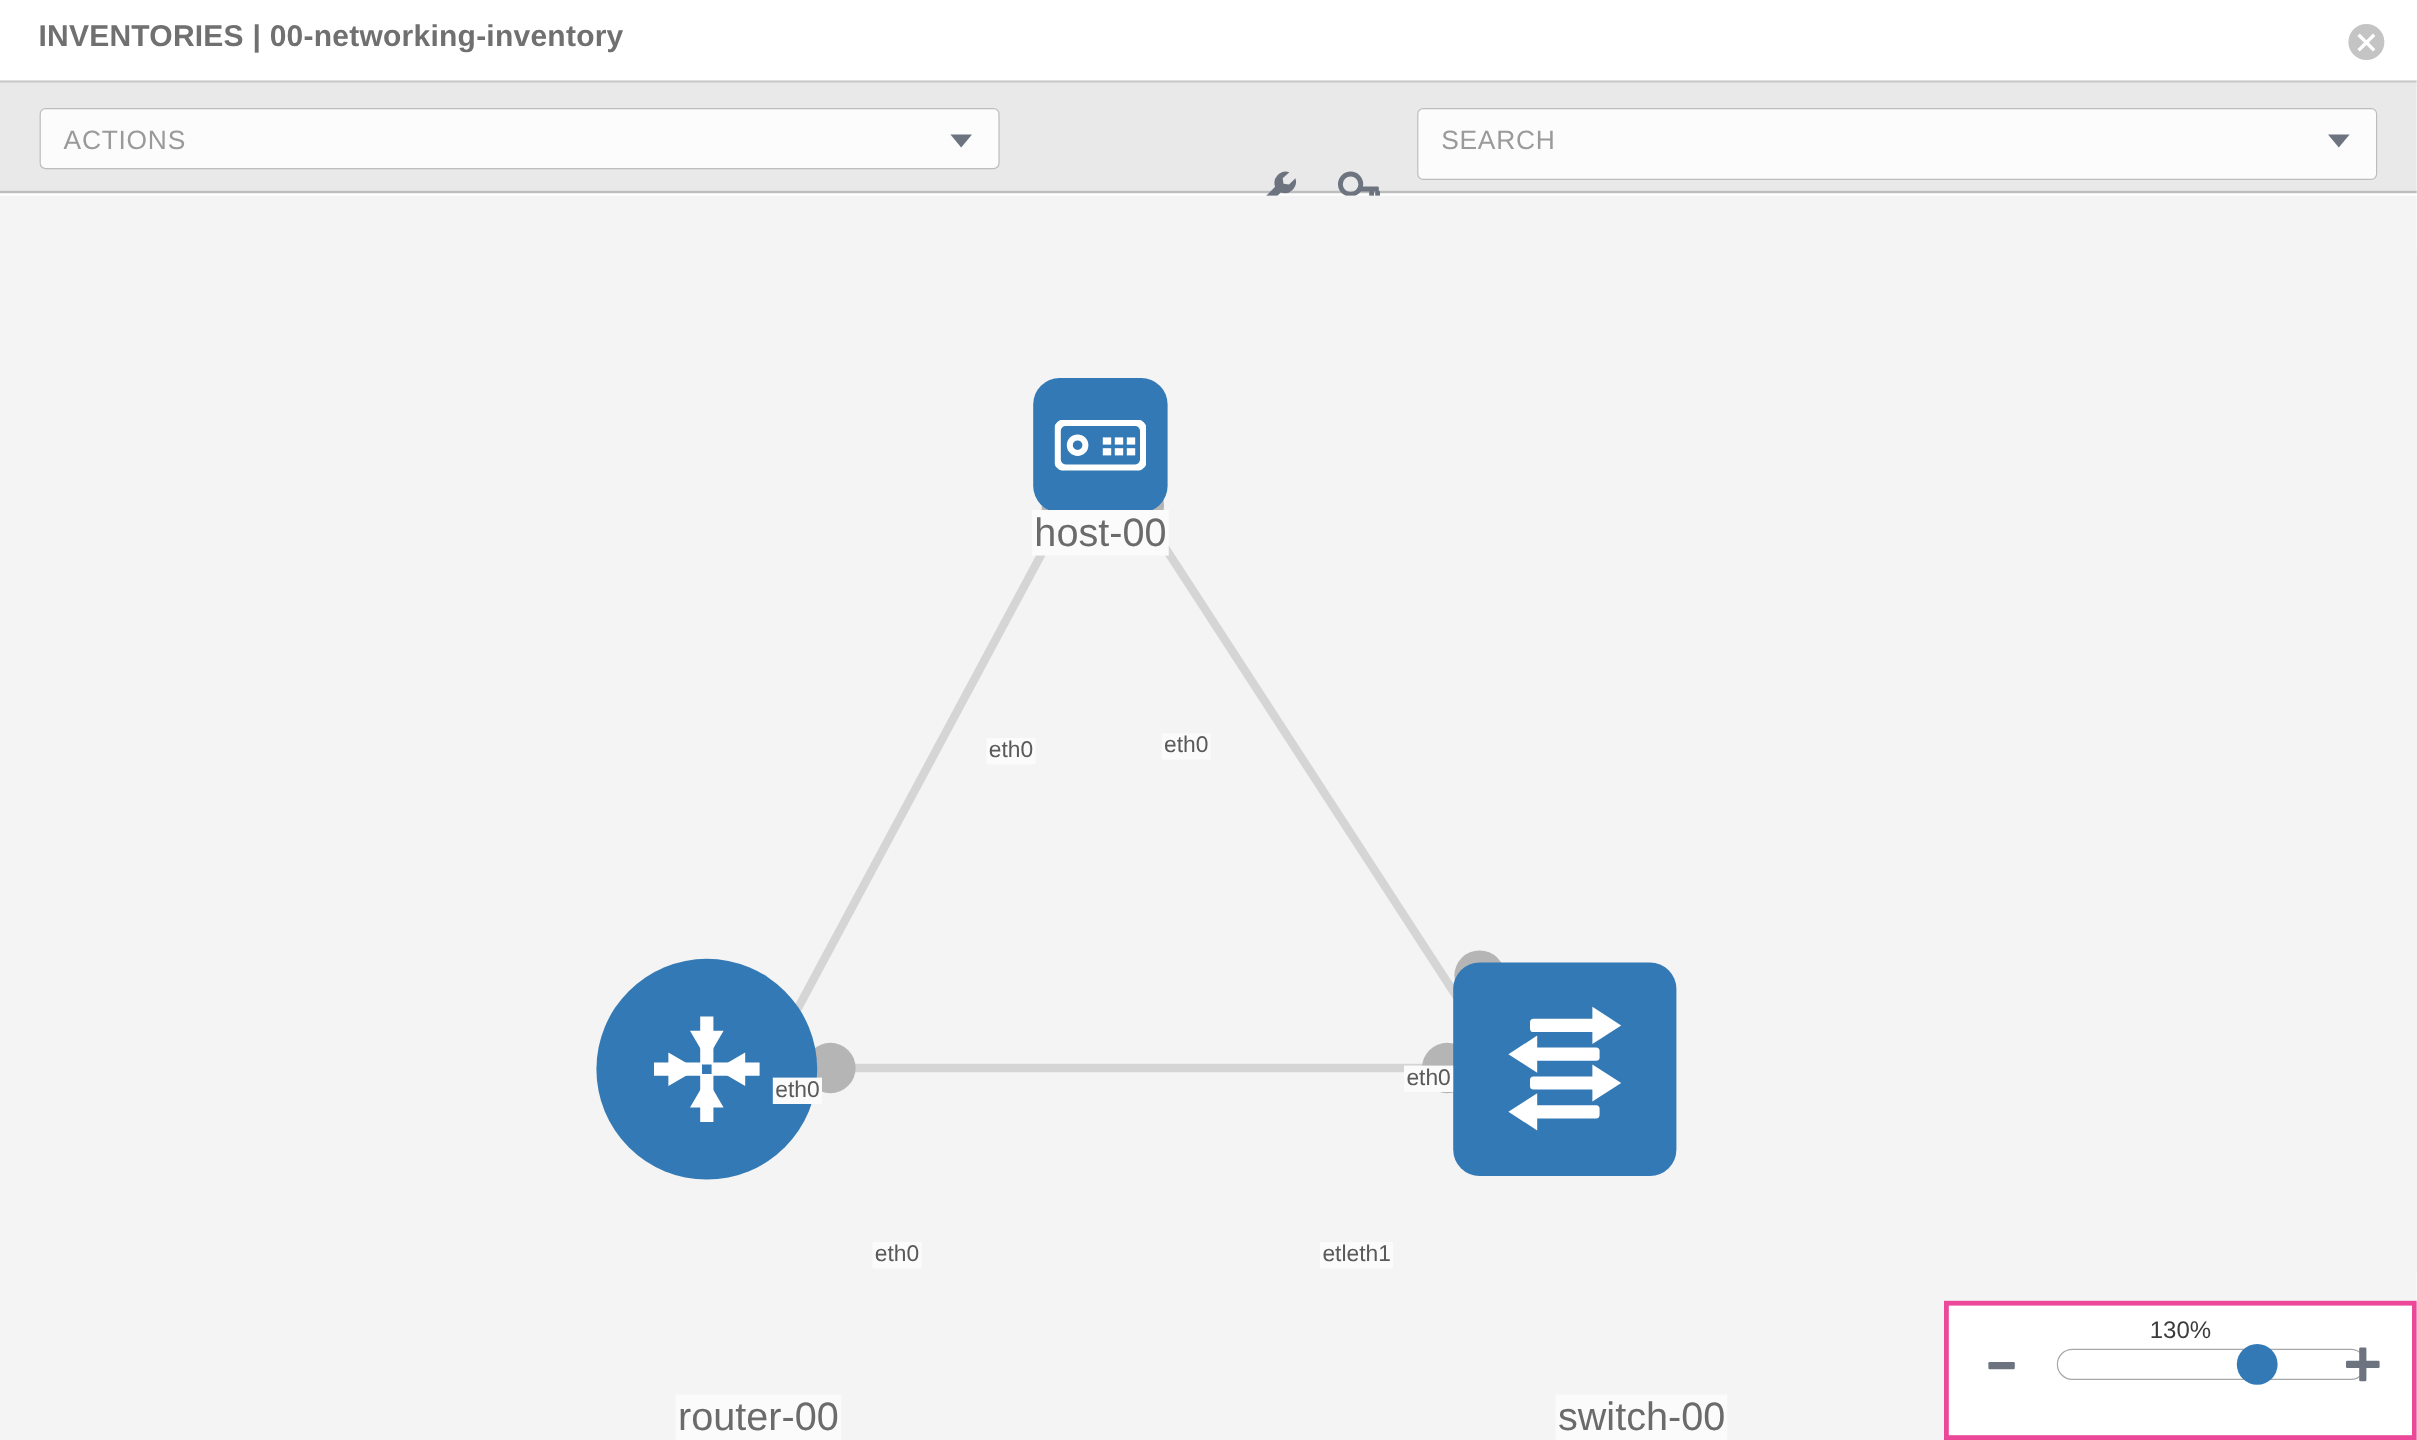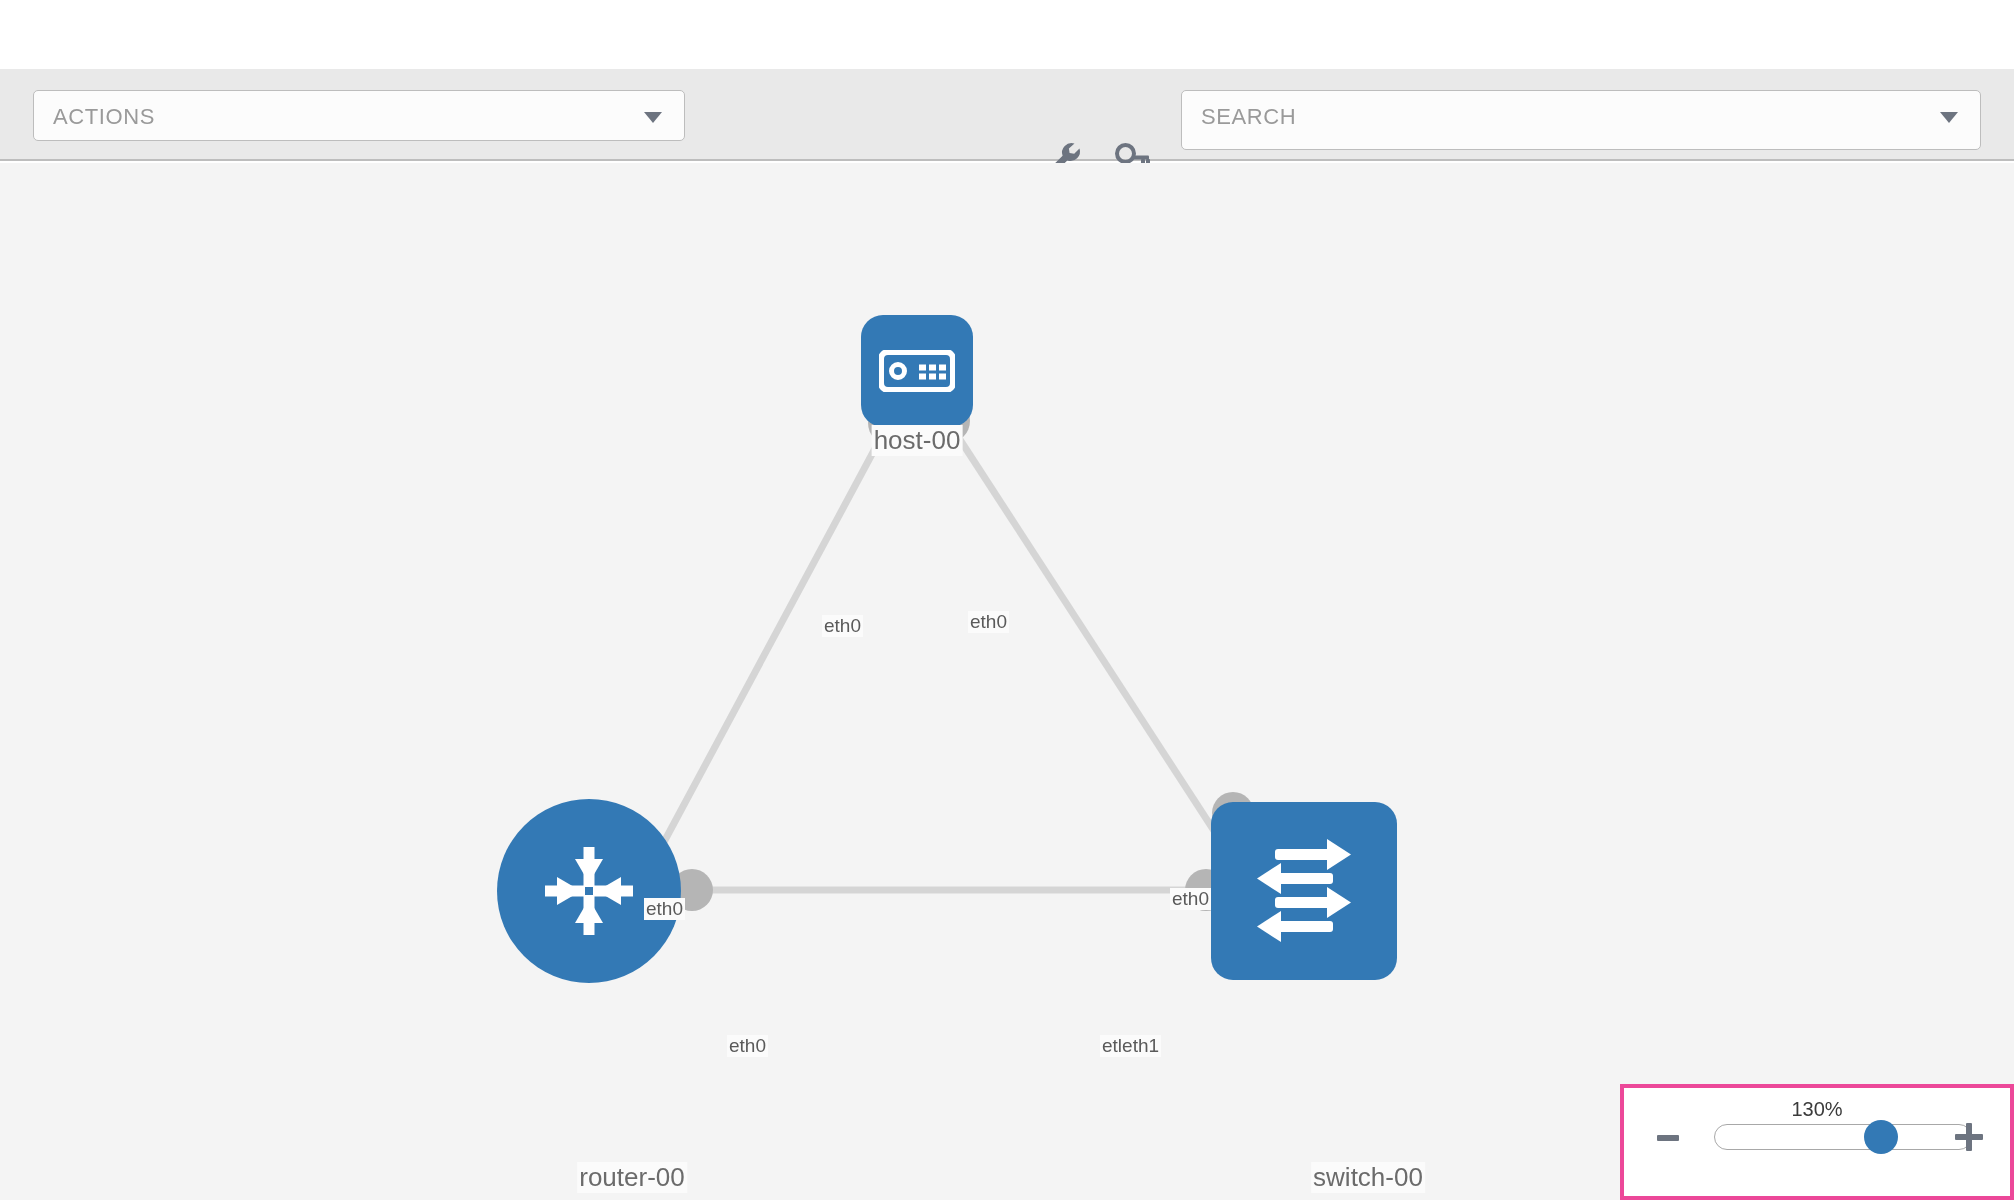--- a/index.html
+++ b/index.html
@@ -36,21 +36,21 @@
 
   
   .toolbar {
     position: absolute; top: 69px; left: 0;
     width: 2014px; height: 92px;
     background: #e9e9e9;
     border-bottom: 2px solid #bdbdbd;
   }
   .actions-select {
     position: absolute; left: 33px; top: 21px;
-    width: 652px; height: 51px;
+    width: 800px; height: 51px;
     background: #fcfcfc;
     border: 1px solid #bdbdbd;
     border-radius: 5px;
   }
   .actions-label {
     position: absolute; left: 19px; top: 13px;
     font-size: 22px; color: #9a9a9a;
     letter-spacing: 0.6px;
   }
   .caret {
@@ -95,21 +95,21 @@
   .node {
     position: absolute;
     display: flex; align-items: center; justify-content: center;
     cursor: pointer;
   }
   .node.square { border-radius: 22px; background: #3379b5; }
   .node.circle { border-radius: 50%; background: #3379b5; }
 
   .node-label {
     position: absolute;
-    font-size: 26px;
+    font-size: 33px;
     color: #6b6b6b;
     background: #fbfbfb;
     white-space: nowrap;
     padding: 0 2px;
     transform: translateX(-50%);
     pointer-events: none;
   }
   .iface-label {
     position: absolute;
     font-size: 19px;
@@ -162,20 +162,28 @@
     border-radius: 50%;
     background: #3379b5;
     cursor: grab;
   }
 </style>
 </head>
 <body>
 
 <div id="app">
 
+  <div class="header">
+    <div class="header-title">INVENTORIES | 00-networking-inventory</div>
+    <div class="close-btn">
+      <svg width="30" height="30" viewBox="0 0 30 30">
+        <path d="M9.5 8 L15 13.5 L20.5 8 L22.5 10 L17 15.5 L22.5 21 L20.5 23 L15 17.5 L9.5 23 L7.5 21 L13 15.5 L7.5 10 Z" fill="#ffffff"></path>
+      </svg>
+    </div>
+  </div>
 
   <div class="toolbar">
 
     <div class="actions-select">
       <span class="actions-label">ACTIONS</span>
       <span class="caret"></span>
     </div>
 
     <div class="tool-icon wrench">
       <svg width="40" height="40" viewBox="0 0 40 40">

